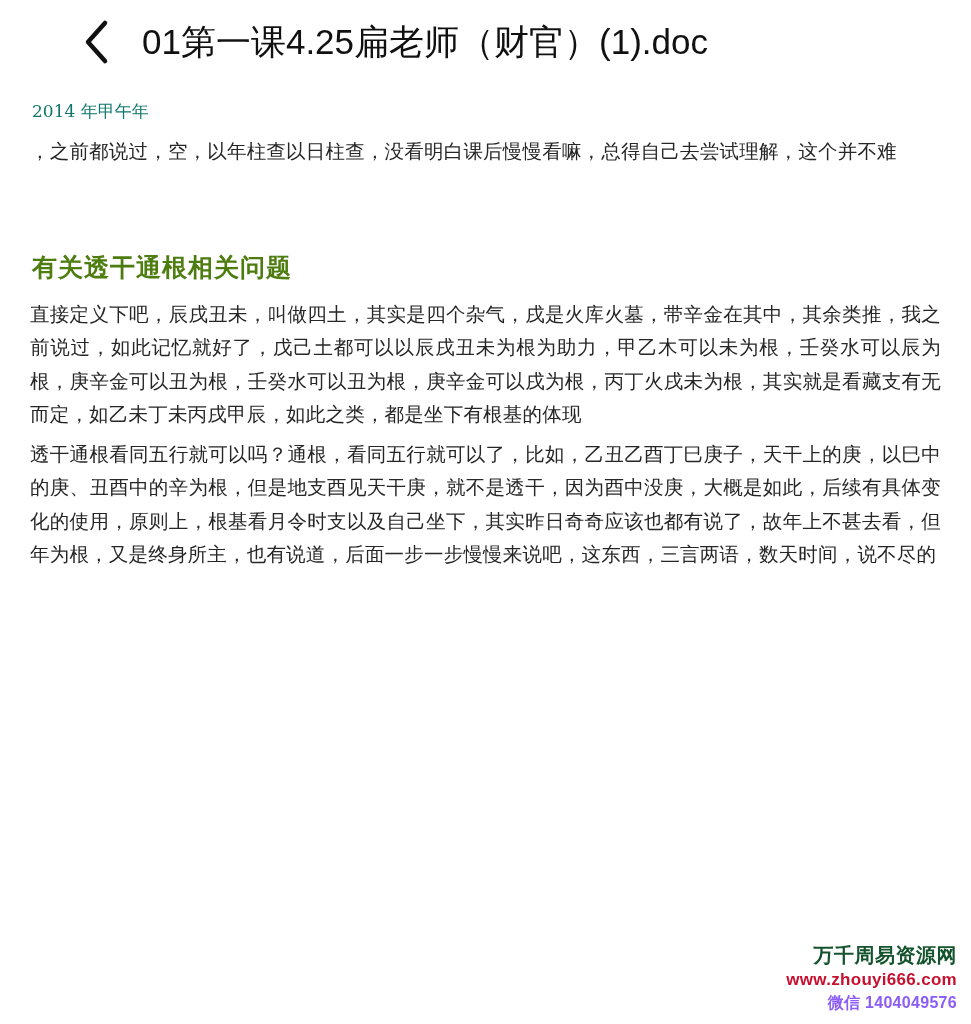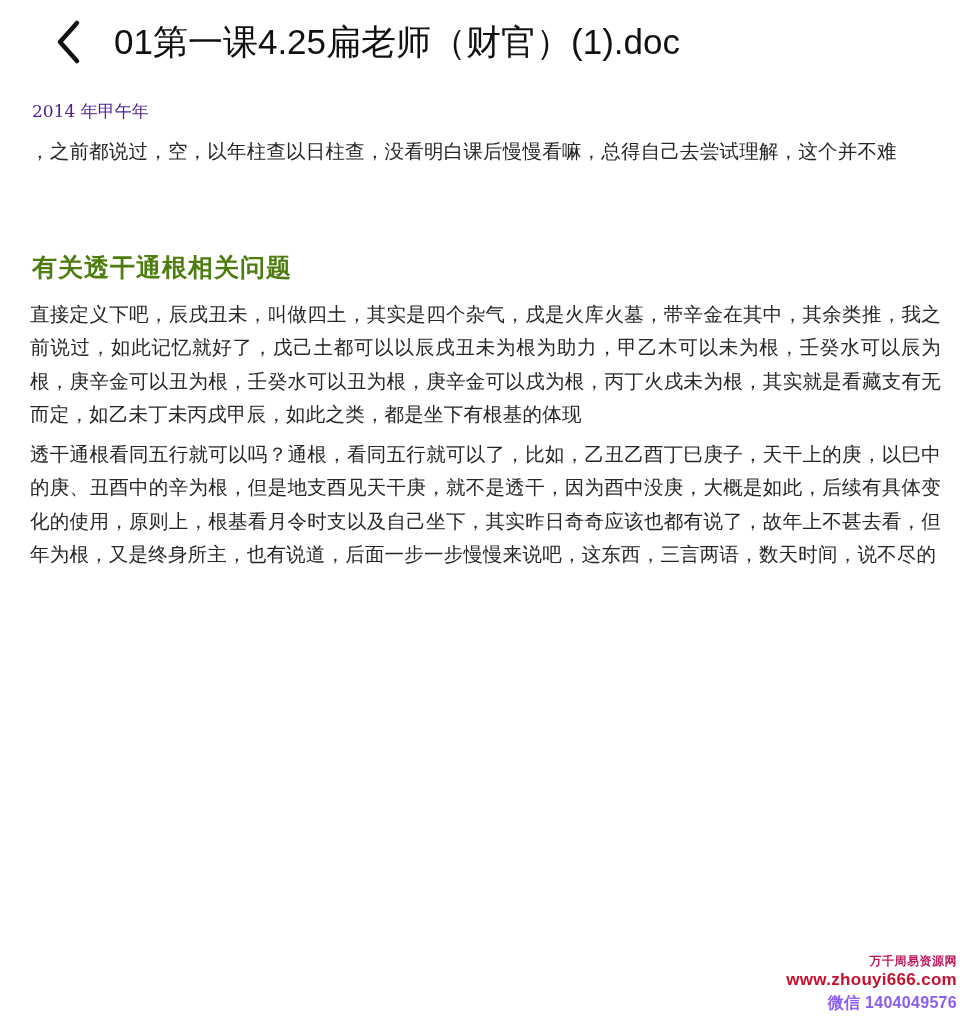--- a/index.html
+++ b/index.html
@@ -22,21 +22,21 @@
     position: relative;
     background: #ffffff;
     box-sizing: border-box;
   }
 
   
   .header {
     height: 84px;
     display: flex;
     align-items: center;
-    padding-left: 48px;
+    padding-left: 76px;
     box-sizing: border-box;
     background: #ffffff;
   }
   .back-btn {
     width: 42px;
     height: 52px;
     display: flex;
     align-items: center;
     justify-content: center;
     cursor: pointer;
@@ -63,21 +63,21 @@
     box-sizing: border-box;
   }
 
   .doc-body {
     font-family: "DejaVu Serif", "Liberation Serif", serif;
     color: #222222;
   }
 
   .small-head {
     font-size: 17px;
-    color: #4c1d95;
+    color: #0f766e;
     margin: 10px 0 12px 2px;
     font-family: "DejaVu Serif", "Liberation Serif", serif;
   }
 
   p.para {
     font-size: 19.5px;
     line-height: 1.72;
     margin: 0 0 6px 0;
     color: #262626;
     text-align: justify;
@@ -99,22 +99,22 @@
   
   .watermark {
     position: absolute;
     right: 14px;
     bottom: 10px;
     text-align: right;
     line-height: 1.35;
     font-family: "Liberation Sans", sans-serif;
   }
   .wm-line1 {
-    color: #be185d;
-    font-size: 12px;
+    color: #14532d;
+    font-size: 20px;
     font-weight: bold;
     letter-spacing: 0.5px;
   }
   .wm-line2 {
     color: #c8102e;
     font-size: 17px;
     font-weight: bold;
     letter-spacing: 0.3px;
     text-align: right;
   }

